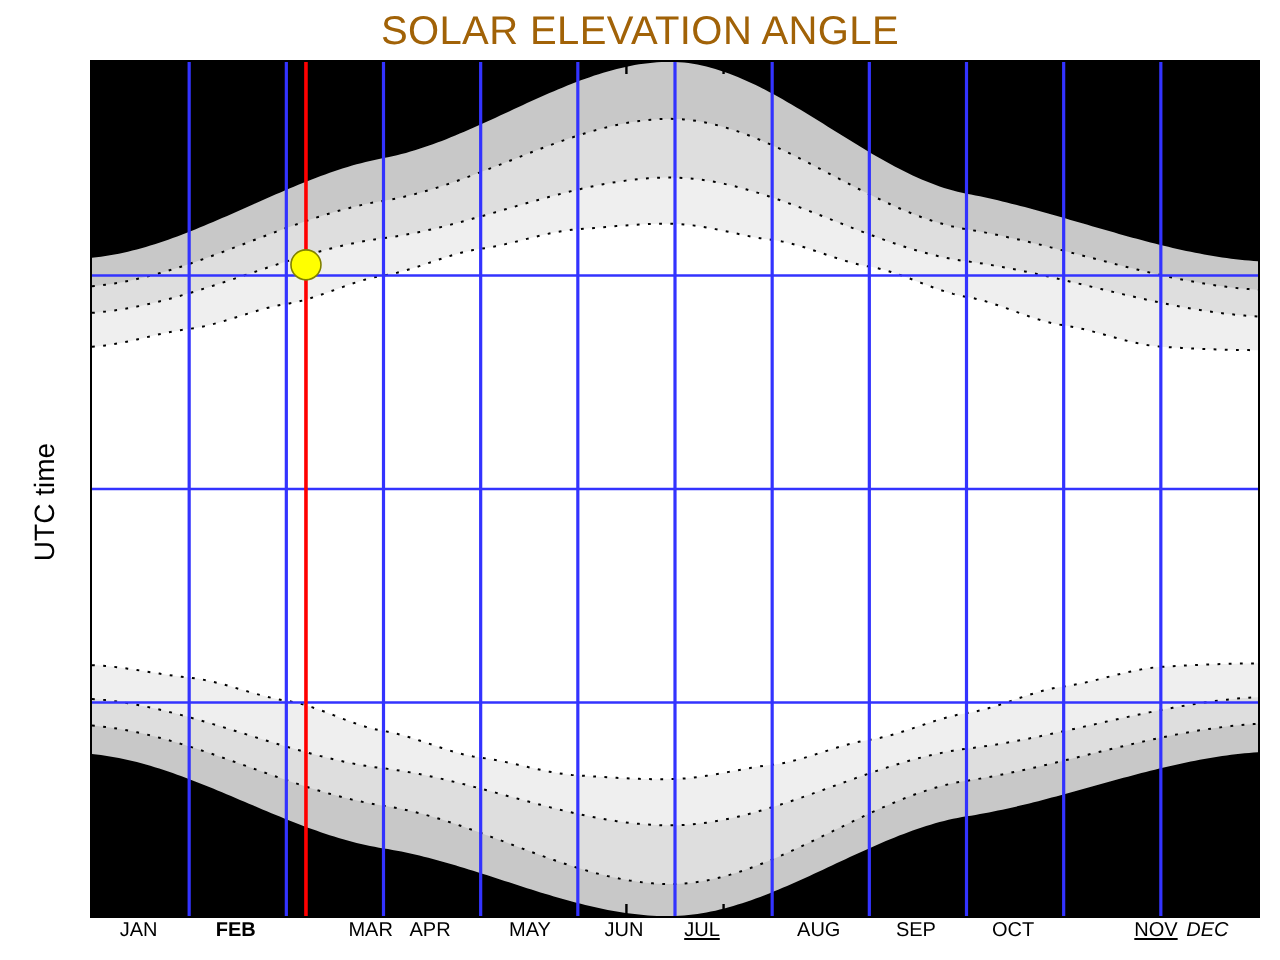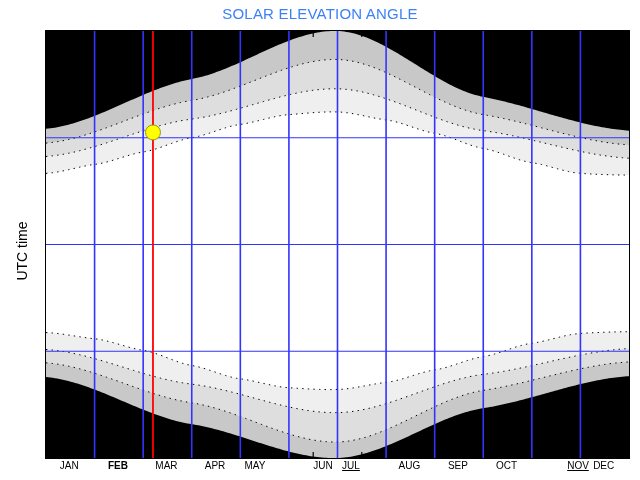--- a/index.html
+++ b/index.html
@@ -5,21 +5,21 @@
   html,body{margin:0;padding:0;}
   body{
     width:640px;height:480px;background:#ffffff;
     font-family:"Liberation Sans",sans-serif;
     overflow:hidden;position:relative;
   }
   #figure{position:absolute;left:0;top:0;width:640px;height:480px;}
 
   #title{
     position:absolute;left:0;top:5px;width:640px;
-    text-align:center;font-size:15px;color:#3b82f6;
+    text-align:center;font-size:20px;color:#a16207;
     letter-spacing:.2px;
   }
 
   #ylabel{
     position:absolute;
     left:-38px;top:243px;width:120px;
     text-align:center;font-size:14px;color:#000;
     transform:rotate(-90deg);transform-origin:50% 50%;
   }
 
@@ -120,24 +120,24 @@
           <line x1="461.54166666666663" x2="461.54166666666663" y1="427" y2="421" stroke="#000" stroke-width="1.2"></line>
           <line x1="510.125" x2="510.125" y1="427" y2="421" stroke="#000" stroke-width="1.2"></line>
           <line x1="558.7083333333334" x2="558.7083333333334" y1="427" y2="421" stroke="#000" stroke-width="1.2"></line>
         </g>
     </svg>
   </div>
 
   <div id="xticks">
       <div class="xtick" style="left: 39.2917px;">JAN</div>
       <div class="xtick" style="left: 87.875px; font-weight: bold;">FEB</div>
-      <div class="xtick" style="left: 136.458px;">MAR</div>
+      <div class="xtick" style="left: 136.458px; text-align: right;">MAR</div>
       <div class="xtick" style="left: 185.042px;">APR</div>
-      <div class="xtick" style="left: 225px;">MAY</div>
-      <div class="xtick" style="left: 293px;">JUN</div>
+      <div class="xtick" style="left: 235px;">MAY</div>
+      <div class="xtick" style="left: 282px;">JUN</div>
       <div class="xtick" style="left: 321px; text-decoration: underline;">JUL</div>
       <div class="xtick" style="left: 379.375px;">AUG</div>
       <div class="xtick" style="left: 427.958px; text-align: center;">SEP</div>
       <div class="xtick" style="left: 476.542px;">OCT</div>
       <div class="xtick" style="left: 548px; text-decoration: underline;">NOV</div>
-      <div class="xtick" style="left: 573.708px;">DEC</div>
+      <div class="xtick" style="left: 573.708px; font-style: italic;">DEC</div>
     </div>
 </div>
 
 </body></html>

